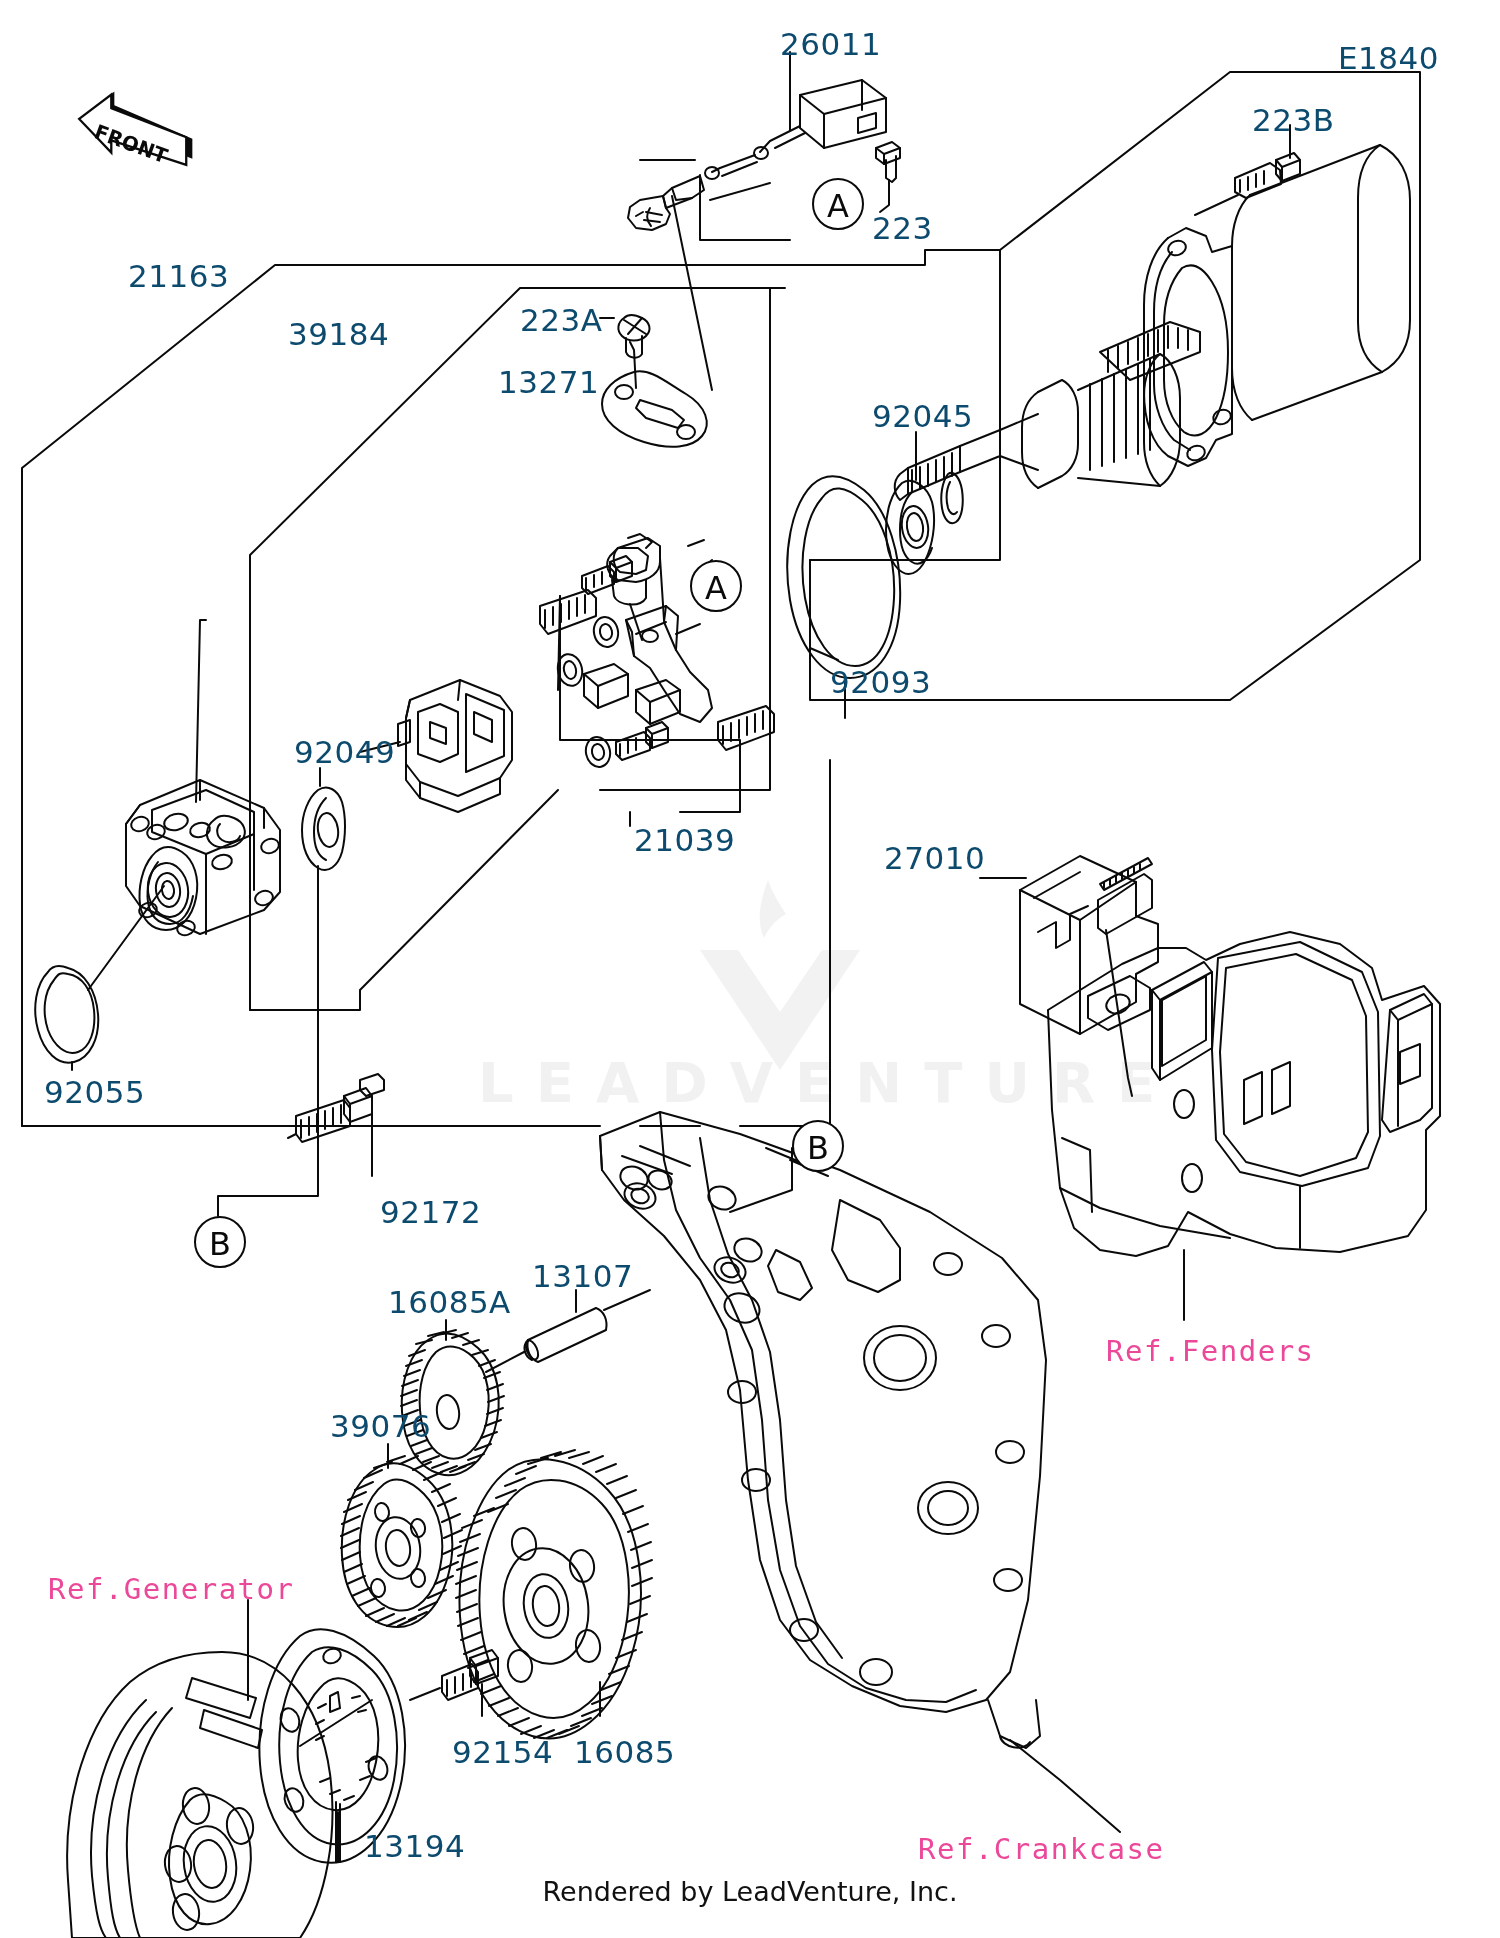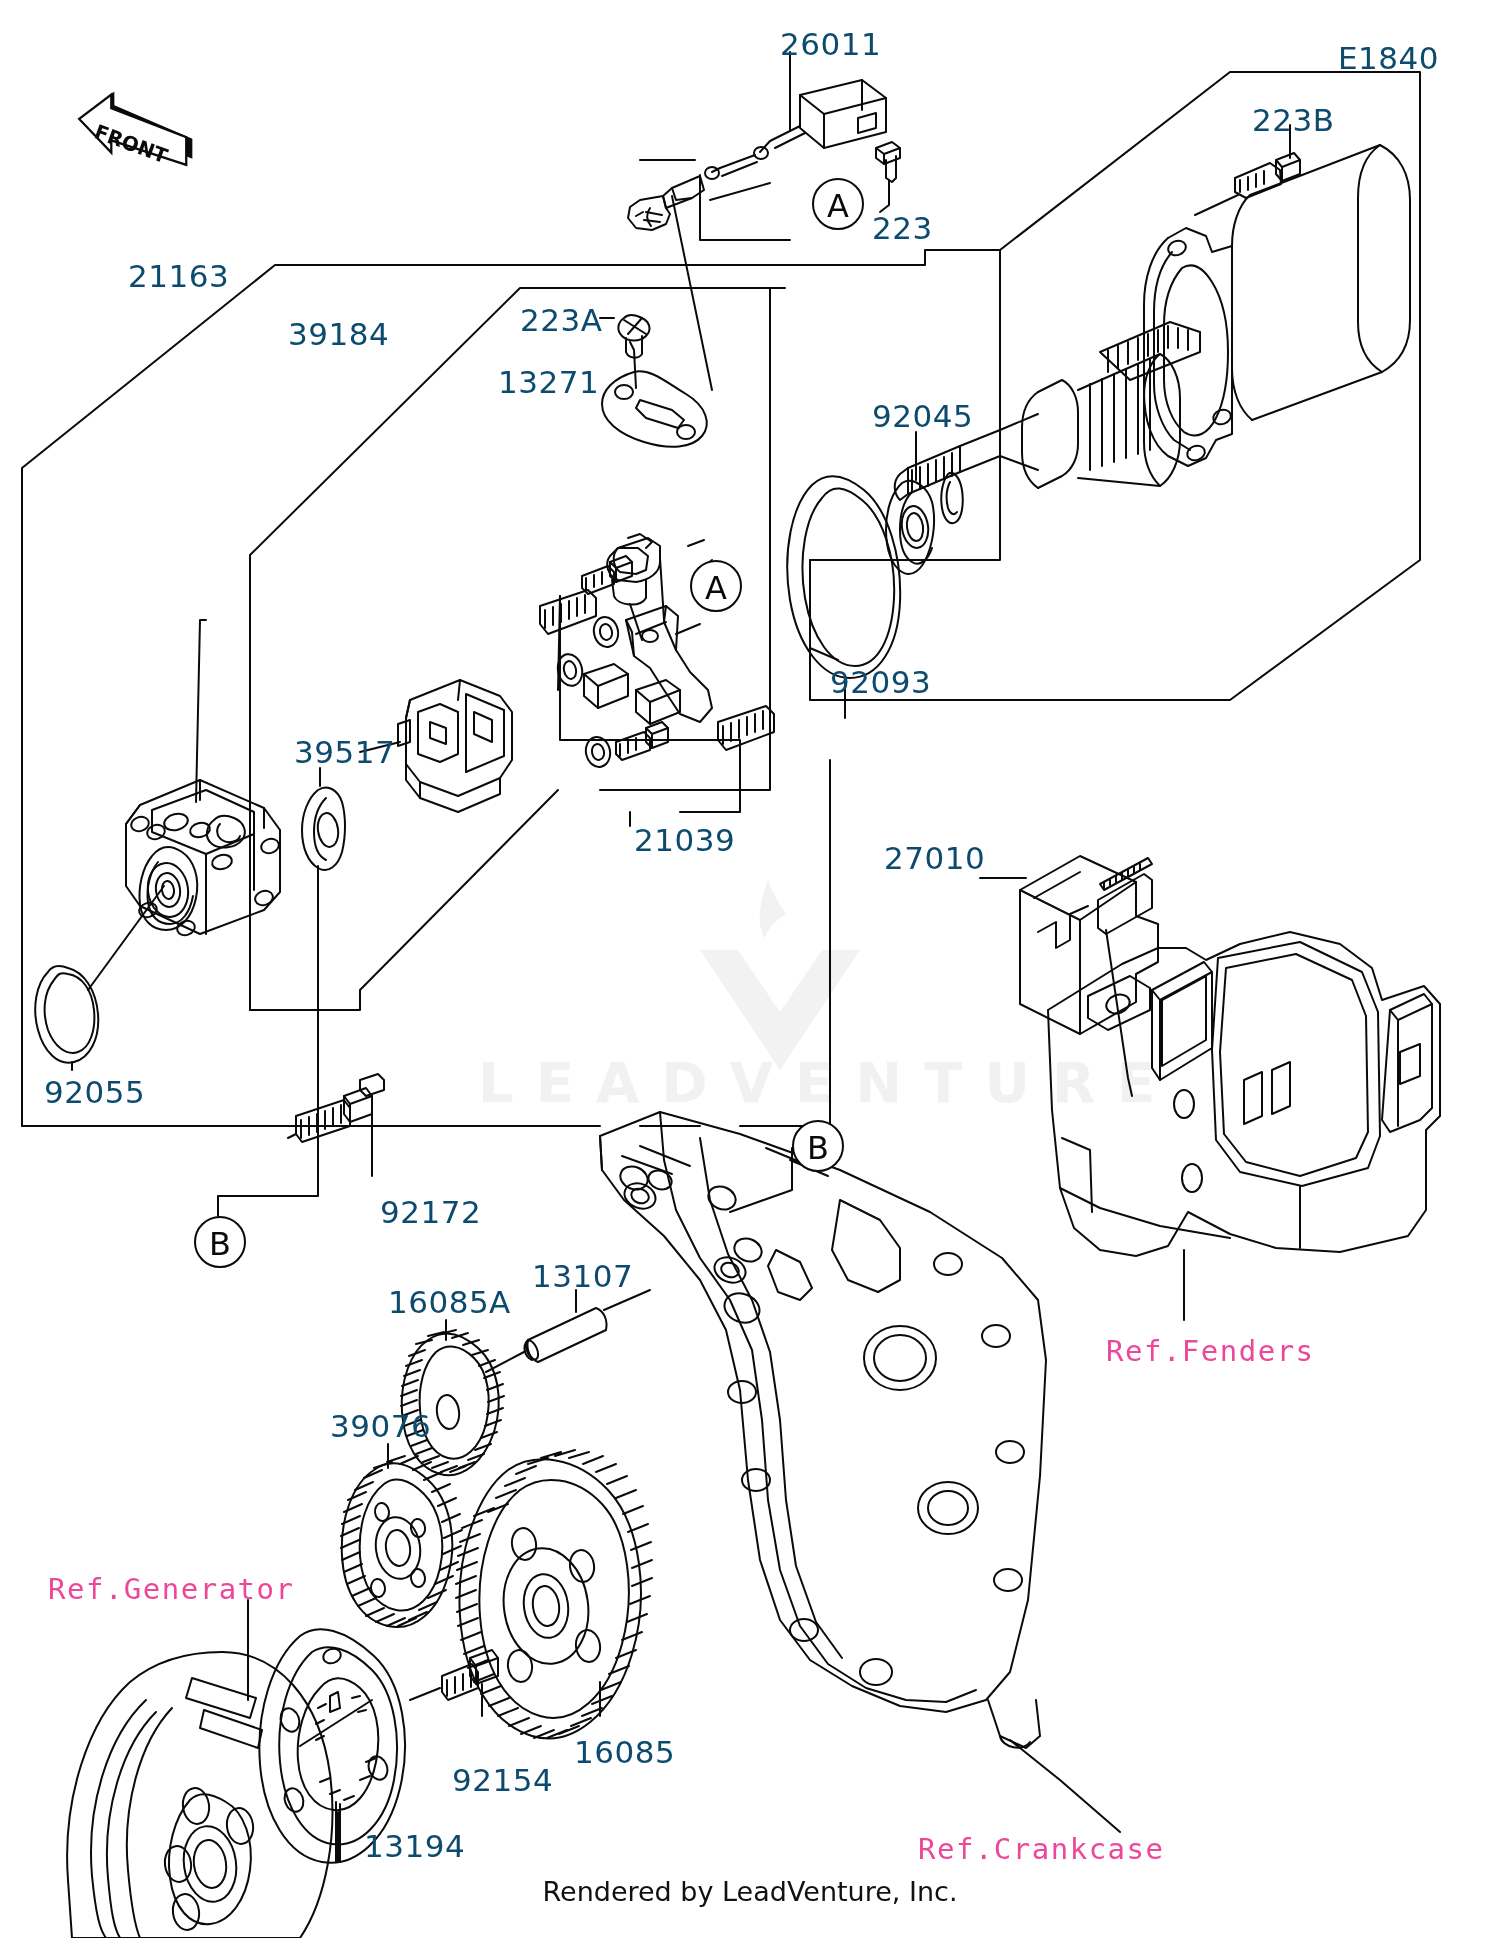--- a/index.html
+++ b/index.html
@@ -659,29 +659,29 @@
 
   <div class="lbl" style="left:780px;top:26px;">26011</div>
   <div class="lbl" style="left:872px;top:210px;">223</div>
   <div class="lbl" style="left:1252px;top:102px;">223B</div>
   <div class="lbl" style="left:128px;top:258px;">21163</div>
   <div class="lbl" style="left:288px;top:316px;">39184</div>
   <div class="lbl" style="left:520px;top:302px;">223A</div>
   <div class="lbl" style="left:498px;top:364px;">13271</div>
   <div class="lbl" style="left:872px;top:398px;">92045</div>
   <div class="lbl" style="left:830px;top:664px;">92093</div>
-  <div class="lbl" style="left:294px;top:734px;">39517</div>
+  <div class="lbl" style="left:294px;top:734px;">92049</div>
   <div class="lbl" style="left:634px;top:822px;">21039</div>
   <div class="lbl" style="left:884px;top:840px;">27010</div>
   <div class="lbl" style="left:44px;top:1074px;">92055</div>
   <div class="lbl" style="left:380px;top:1194px;">92172</div>
   <div class="lbl" style="left:532px;top:1258px;">13107</div>
   <div class="lbl" style="left:388px;top:1284px;">16085A</div>
   <div class="lbl" style="left:330px;top:1408px;">39076</div>
-  <div class="lbl" style="left:452px;top:1734px;margin-top:28px;">92154</div>
+  <div class="lbl" style="left:452px;top:1734px;">92154</div>
   <div class="lbl" style="left:574px;top:1734px;">16085</div>
   <div class="lbl" style="left:364px;top:1828px;">13194</div>
 
   <div class="reflbl" style="left:1106px;top:1334px;">Ref.Fenders</div>
   <div class="reflbl" style="left:48px;top:1572px;">Ref.Generator</div>
   <div class="reflbl" style="left:918px;top:1832px;">Ref.Crankcase</div>
 
   <div class="callout" style="left:812px;top:178px;">A</div>
   <div class="callout" style="left:690px;top:560px;">A</div>
   <div class="callout" style="left:792px;top:1120px;">B</div>

